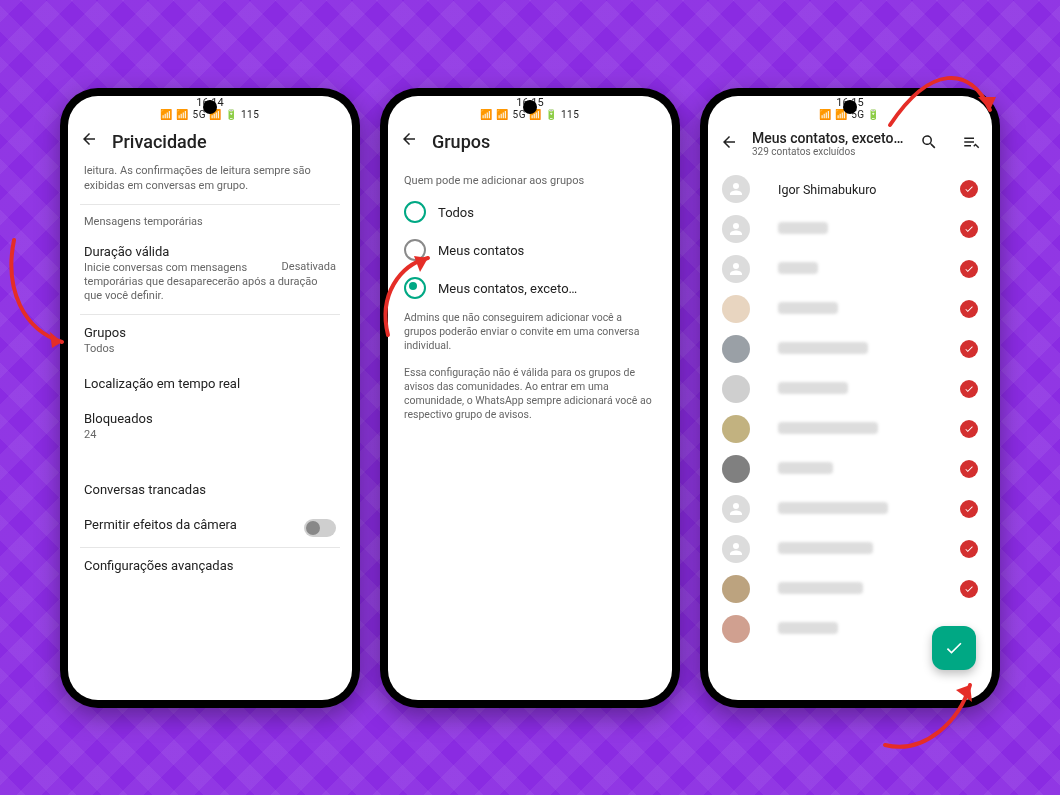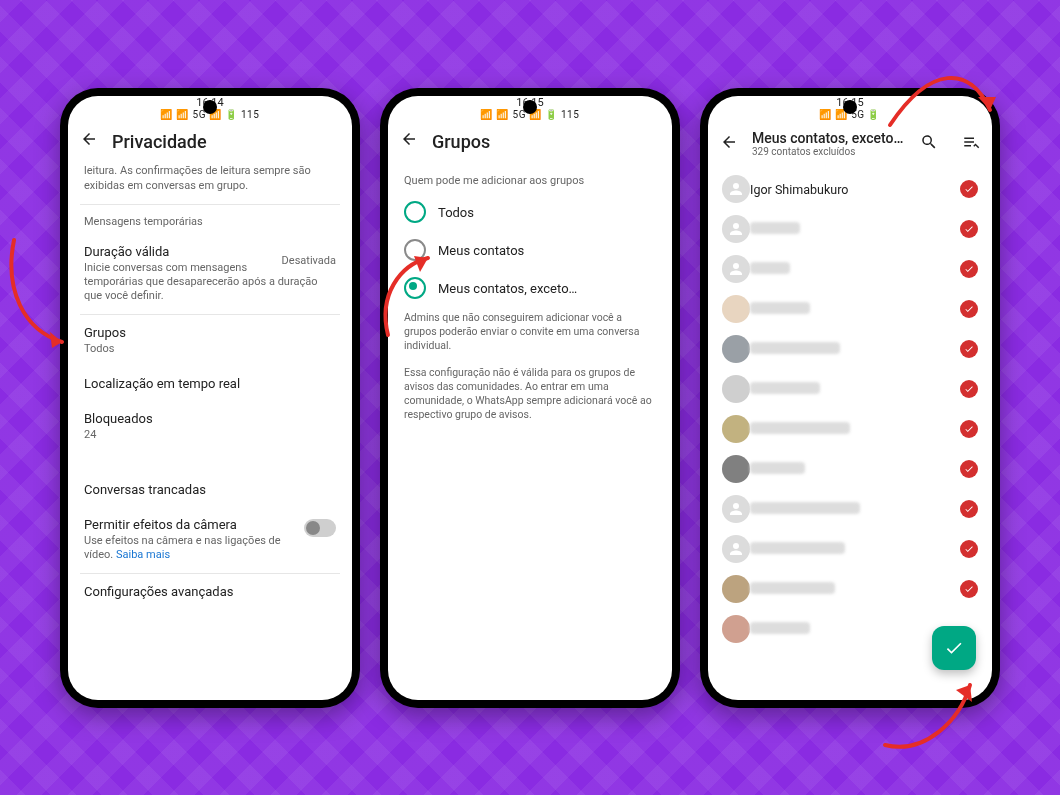--- a/index.html
+++ b/index.html
@@ -53,38 +53,38 @@
   .app-bar .title{font-size:18px;font-weight:500;}
   .app-bar.sm .title{font-size:14px;font-weight:500;line-height:1.15;}
   .app-bar .sub{font-size:10px;color:#666;}
   .divider{height:1px;background:#e6e6e6;margin:0;}
   .content{padding:0 12px 8px;overflow:hidden;}
   .hint{font-size:11px;color:#666;line-height:1.35;padding:4px 4px 10px;}
   .section-label{font-size:11px;color:#666;margin:10px 4px 6px;}
   .row{padding:10px 4px;}
   .row .t{font-size:13px;color:#222;}
   .row .s{font-size:11px;color:#666;margin-top:2px;line-height:1.3;}
-  .row .val{font-size:11px;color:#666;float:right;margin-top:10px;}
+  .row .val{font-size:11px;color:#666;float:right;margin-top:16px;}
   .row.with-toggle{display:flex;align-items:flex-start;gap:8px;}
   .row.with-toggle .tcol{flex:1;}
   .toggle{
     width:32px;height:18px;border-radius:10px;background:#cfcfcf;position:relative;flex:0 0 auto;margin-top:2px;
   }
   .toggle::after{content:"";position:absolute;left:2px;top:2px;width:14px;height:14px;border-radius:50%;background:#888;}
   .link{color:#1976d2;}
   .radio-row{display:flex;align-items:center;gap:12px;padding:8px 4px;}
   .radio{width:18px;height:18px;border-radius:50%;border:2px solid #8a8a8a;position:relative;flex:0 0 auto;}
   .radio.accent{border-color:#00a884;}
   .radio.selected{border-color:#00a884;}
   .radio.selected::after{content:"";position:absolute;left:3px;top:3px;width:8px;height:8px;border-radius:50%;background:#00a884;}
   .radio-label{font-size:13px;}
   .small-note{font-size:10.5px;color:#666;line-height:1.35;padding:4px 4px 0;}
   
   .contacts{padding:4px 0 0;}
-  .contact-row{display:flex;align-items:center;gap:0;padding:6px 14px;}
+  .contact-row{display:flex;align-items:center;gap:28px;padding:6px 14px;}
   .avatar{width:28px;height:28px;border-radius:50%;background:#dcdcdc;display:flex;align-items:center;justify-content:center;}
   .avatar svg{width:18px;height:18px;fill:#fff;}
   .cname{flex:1;font-size:12.5px;}
   .cname .blur{display:inline-block;height:12px;border-radius:4px;background:#ddd;filter:blur(1.5px);}
   .selbadge{width:18px;height:18px;border-radius:50%;background:#d32f2f;display:flex;align-items:center;justify-content:center;}
   .selbadge svg{width:10px;height:10px;fill:#fff;}
   .fab{
     position:absolute;right:16px;bottom:30px;width:44px;height:44px;border-radius:12px;
     background:#00a884;display:flex;align-items:center;justify-content:center;
     box-shadow:0 4px 10px rgba(0,0,0,0.25);
@@ -139,23 +139,20 @@
           <div class="s">24</div>
         </div>
         <div class="row">
         </div>
         <div class="row">
           <div class="t">Conversas trancadas</div>
         </div>
         <div class="row with-toggle">
           <div class="tcol">
             <div class="t">Permitir efeitos da câmera</div>
-            <div class="s">
-              <span>Use efeitos na câmera e nas ligações de vídeo. </span><span class="link">Saiba mais</span>
-            </div>
           </div>
           <div class="toggle"></div>
         </div>
         <div class="divider"></div>
         <div class="row">
           <div class="t">Configurações avançadas</div>
         </div>
       </div>
     </div>
   </div>

